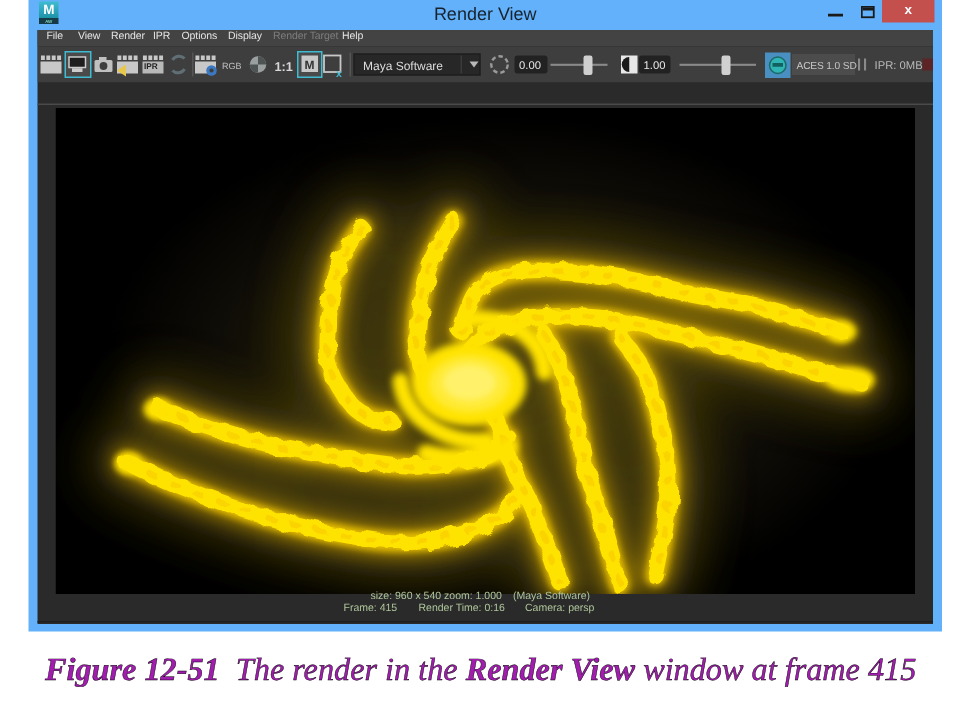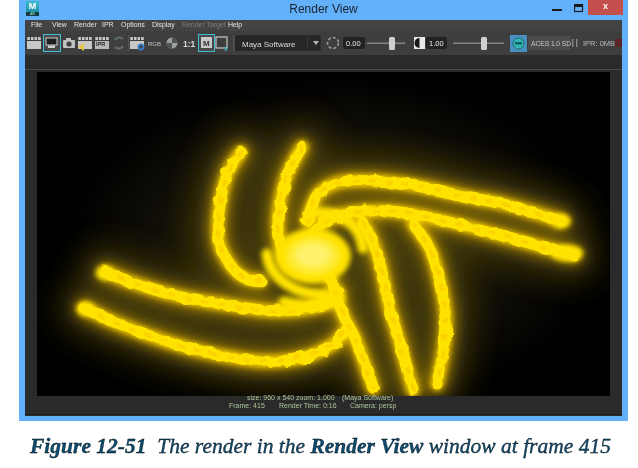--- a/index.html
+++ b/index.html
@@ -15,21 +15,21 @@
   text-align:center; line-height:11px; }
 #mi .b { position:absolute; left:0; top:11px; width:13px; height:4px; background:#173a47;
   color:#9fd;  font-size:3px; line-height:4px; text-align:center; }
 #title { position:absolute; left:0; top:2px; width:609px; text-align:center; font-size:12px;
   color:#17222c; }
 #btn-close { position:absolute; left:569px; top:0; width:35px; height:15px; background:#c4504e; }
 #btn-close span { position:absolute; left:0; top:1px; width:35px; text-align:center; color:#fff;
   font-size:9px; font-weight:bold; }
 .statusline { position:absolute; color:#afc69b; font-size:7px; white-space:pre; }
 #caption { position:absolute; left:30px; top:434px; width:600px;
-  font-family:"Liberation Serif", serif; font-style:italic; font-size:21.5px; color:#0c4a6e; -webkit-text-stroke:0.3px #000; }
+  font-family:"Liberation Serif", serif; font-style:italic; font-size:21.5px; color:#a21caf; -webkit-text-stroke:0.3px #000; }
 #caption b { font-weight:bold; }
 </style></head>
 <body>
 <div id="win">
   <div id="mi">
       <div class="t">M</div>
       <div class="b">AW</div>
     </div>
   <div id="title">Render View</div>
   <svg class="abs" style="left:533px;top:9px" width="12" height="3">

